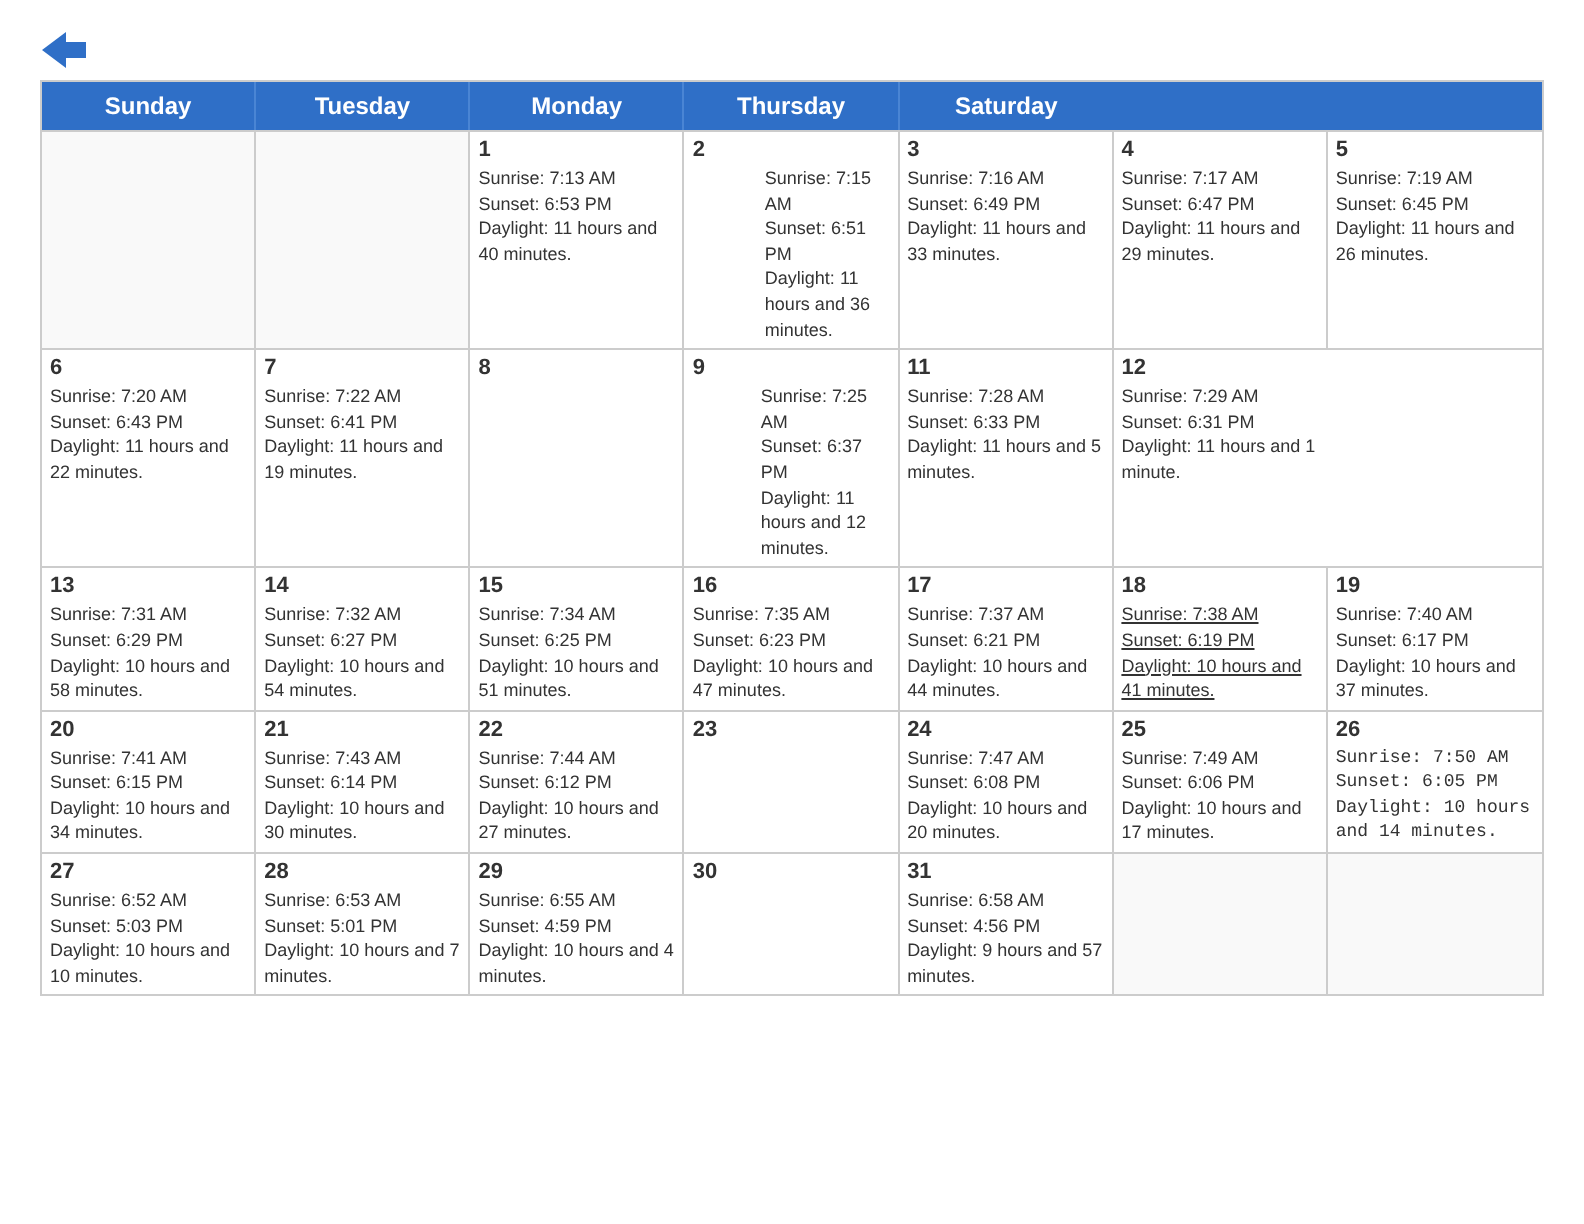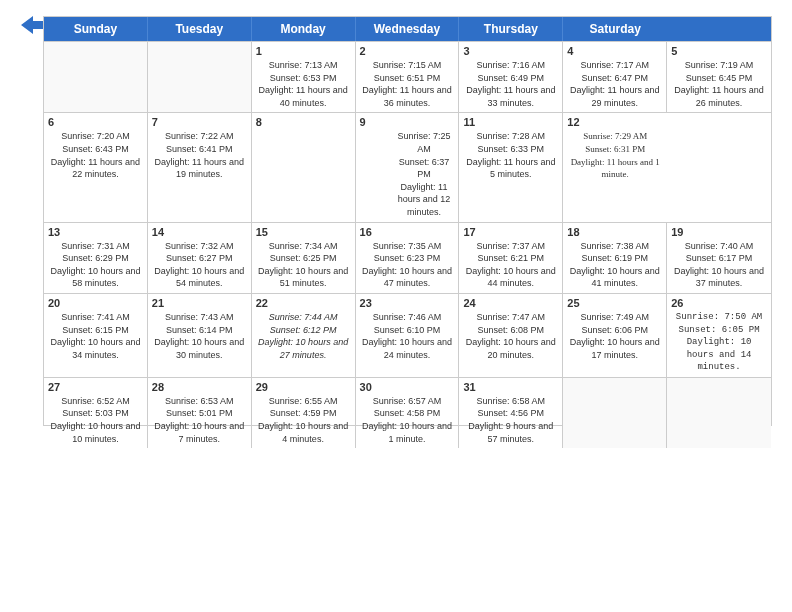--- a/index.html
+++ b/index.html
@@ -9,21 +9,21 @@
       width: 792px;
       height: 612px;
       overflow: hidden;
     }
     .page {
       width: 792px;
       height: 436px;
       background: #fff;
       padding: 16px 20px 10px 20px;
       display: flex;
-      flex-direction: row;
+      flex-direction: column;
     }
     .header {
       display: flex;
       justify-content: space-between;
       align-items: flex-start;
       margin-bottom: 10px;
     }
     .logo {
       display: flex;
       flex-direction: column;
@@ -83,21 +83,20 @@
     .cal-cell.empty { background: #f9f9f9; }
     .day-num {
       font-size: 11px;
       font-weight: bold;
       margin-bottom: 2px;
     }
     .cell-text {
       font-size: 9px;
       line-height: 1.4;
       color: #333;
-      text-align: center;
     }
   </style>
 </head>
 <body>
 
 <div class="page">
   <div class="header">
     <div class="logo">
       <div style="display:flex;align-items:center;">
         <span style="font-size:20px;font-weight:bold;color:#333;"></span>
@@ -111,37 +110,36 @@
       <div class="month-title"></div>
       <div class="subtitle"></div>
     </div>
   </div>
 
   <div class="calendar">
     <div class="cal-header-row">
     <div class="cal-header-cell">Sunday</div>
         <div class="cal-header-cell">Tuesday</div>
         <div class="cal-header-cell">Monday</div>
-        <div class="cal-header-cell">Wednesday</div>
         <div class="cal-header-cell">Thursday</div>
         <div class="cal-header-cell">Saturday</div>
       </div>
     <div class="cal-body">
     <div class="cal-week">
           <div class="cal-cell empty"></div>
           <div class="cal-cell empty"></div>
           <div class="cal-cell">
             <div class="day-num">1</div>
             <div class="cell-text" style="white-space: pre-line;">Sunrise: 7:13 AM
 Sunset: 6:53 PM
 Daylight: 11 hours and 40 minutes.</div>
           </div>
           <div class="cal-cell">
             <div class="day-num">2</div>
-            <div class="cell-text" style="white-space: pre-line;">Sunrise: 7:15 AM
+            <div class="cell-text" style="white-space: pre-line; margin-left: 36px;">Sunrise: 7:15 AM
 Sunset: 6:51 PM
 Daylight: 11 hours and 36 minutes.</div>
           </div>
           <div class="cal-cell">
             <div class="day-num">3</div>
             <div class="cell-text" style="white-space: pre-line;">Sunrise: 7:16 AM
 Sunset: 6:49 PM
 Daylight: 11 hours and 33 minutes.</div>
           </div>
           <div class="cal-cell">
@@ -180,21 +178,21 @@
 Daylight: 11 hours and 12 minutes.</div>
           </div>
           <div class="cal-cell">
             <div class="day-num">11</div>
             <div class="cell-text" style="white-space: pre-line;">Sunrise: 7:28 AM
 Sunset: 6:33 PM
 Daylight: 11 hours and 5 minutes.</div>
           </div>
           <div class="cal-cell">
             <div class="day-num">12</div>
-            <div class="cell-text" style="white-space: pre-line; font-family: Liberation Serif, serif;">Sunrise: 7:29 AM
+            <div class="cell-text" style="white-space: pre-line;">Sunrise: 7:29 AM
 Sunset: 6:31 PM
 Daylight: 11 hours and 1 minute.</div>
           </div>
         </div>
         <div class="cal-week">
           <div class="cal-cell">
             <div class="day-num">13</div>
             <div class="cell-text" style="white-space: pre-line;">Sunrise: 7:31 AM
 Sunset: 6:29 PM
 Daylight: 10 hours and 58 minutes.</div>
@@ -218,21 +216,21 @@
 Daylight: 10 hours and 47 minutes.</div>
           </div>
           <div class="cal-cell">
             <div class="day-num">17</div>
             <div class="cell-text" style="white-space: pre-line;">Sunrise: 7:37 AM
 Sunset: 6:21 PM
 Daylight: 10 hours and 44 minutes.</div>
           </div>
           <div class="cal-cell">
             <div class="day-num">18</div>
-            <div class="cell-text" style="white-space: pre-line;">Sunrise: 7:38 AM
+            <div class="cell-text" style="white-space: pre-line; text-decoration: underline;">Sunrise: 7:38 AM
 Sunset: 6:19 PM
 Daylight: 10 hours and 41 minutes.</div>
           </div>
           <div class="cal-cell">
             <div class="day-num">19</div>
             <div class="cell-text" style="white-space: pre-line;">Sunrise: 7:40 AM
 Sunset: 6:17 PM
 Daylight: 10 hours and 37 minutes.</div>
           </div>
         </div>
@@ -244,29 +242,26 @@
 Daylight: 10 hours and 34 minutes.</div>
           </div>
           <div class="cal-cell">
             <div class="day-num">21</div>
             <div class="cell-text" style="white-space: pre-line;">Sunrise: 7:43 AM
 Sunset: 6:14 PM
 Daylight: 10 hours and 30 minutes.</div>
           </div>
           <div class="cal-cell">
             <div class="day-num">22</div>
-            <div class="cell-text" style="white-space: pre-line; font-style: italic;">Sunrise: 7:44 AM
+            <div class="cell-text" style="white-space: pre-line;">Sunrise: 7:44 AM
 Sunset: 6:12 PM
 Daylight: 10 hours and 27 minutes.</div>
           </div>
           <div class="cal-cell">
             <div class="day-num">23</div>
-            <div class="cell-text" style="white-space: pre-line;">Sunrise: 7:46 AM
-Sunset: 6:10 PM
-Daylight: 10 hours and 24 minutes.</div>
           </div>
           <div class="cal-cell">
             <div class="day-num">24</div>
             <div class="cell-text" style="white-space: pre-line;">Sunrise: 7:47 AM
 Sunset: 6:08 PM
 Daylight: 10 hours and 20 minutes.</div>
           </div>
           <div class="cal-cell">
             <div class="day-num">25</div>
             <div class="cell-text" style="white-space: pre-line;">Sunrise: 7:49 AM
@@ -294,23 +289,20 @@
 Daylight: 10 hours and 7 minutes.</div>
           </div>
           <div class="cal-cell">
             <div class="day-num">29</div>
             <div class="cell-text" style="white-space: pre-line;">Sunrise: 6:55 AM
 Sunset: 4:59 PM
 Daylight: 10 hours and 4 minutes.</div>
           </div>
           <div class="cal-cell">
             <div class="day-num">30</div>
-            <div class="cell-text" style="white-space: pre-line;">Sunrise: 6:57 AM
-Sunset: 4:58 PM
-Daylight: 10 hours and 1 minute.</div>
           </div>
           <div class="cal-cell">
             <div class="day-num">31</div>
             <div class="cell-text" style="white-space: pre-line;">Sunrise: 6:58 AM
 Sunset: 4:56 PM
 Daylight: 9 hours and 57 minutes.</div>
           </div>
           <div class="cal-cell empty"></div>
           <div class="cal-cell empty"></div>
         </div>

